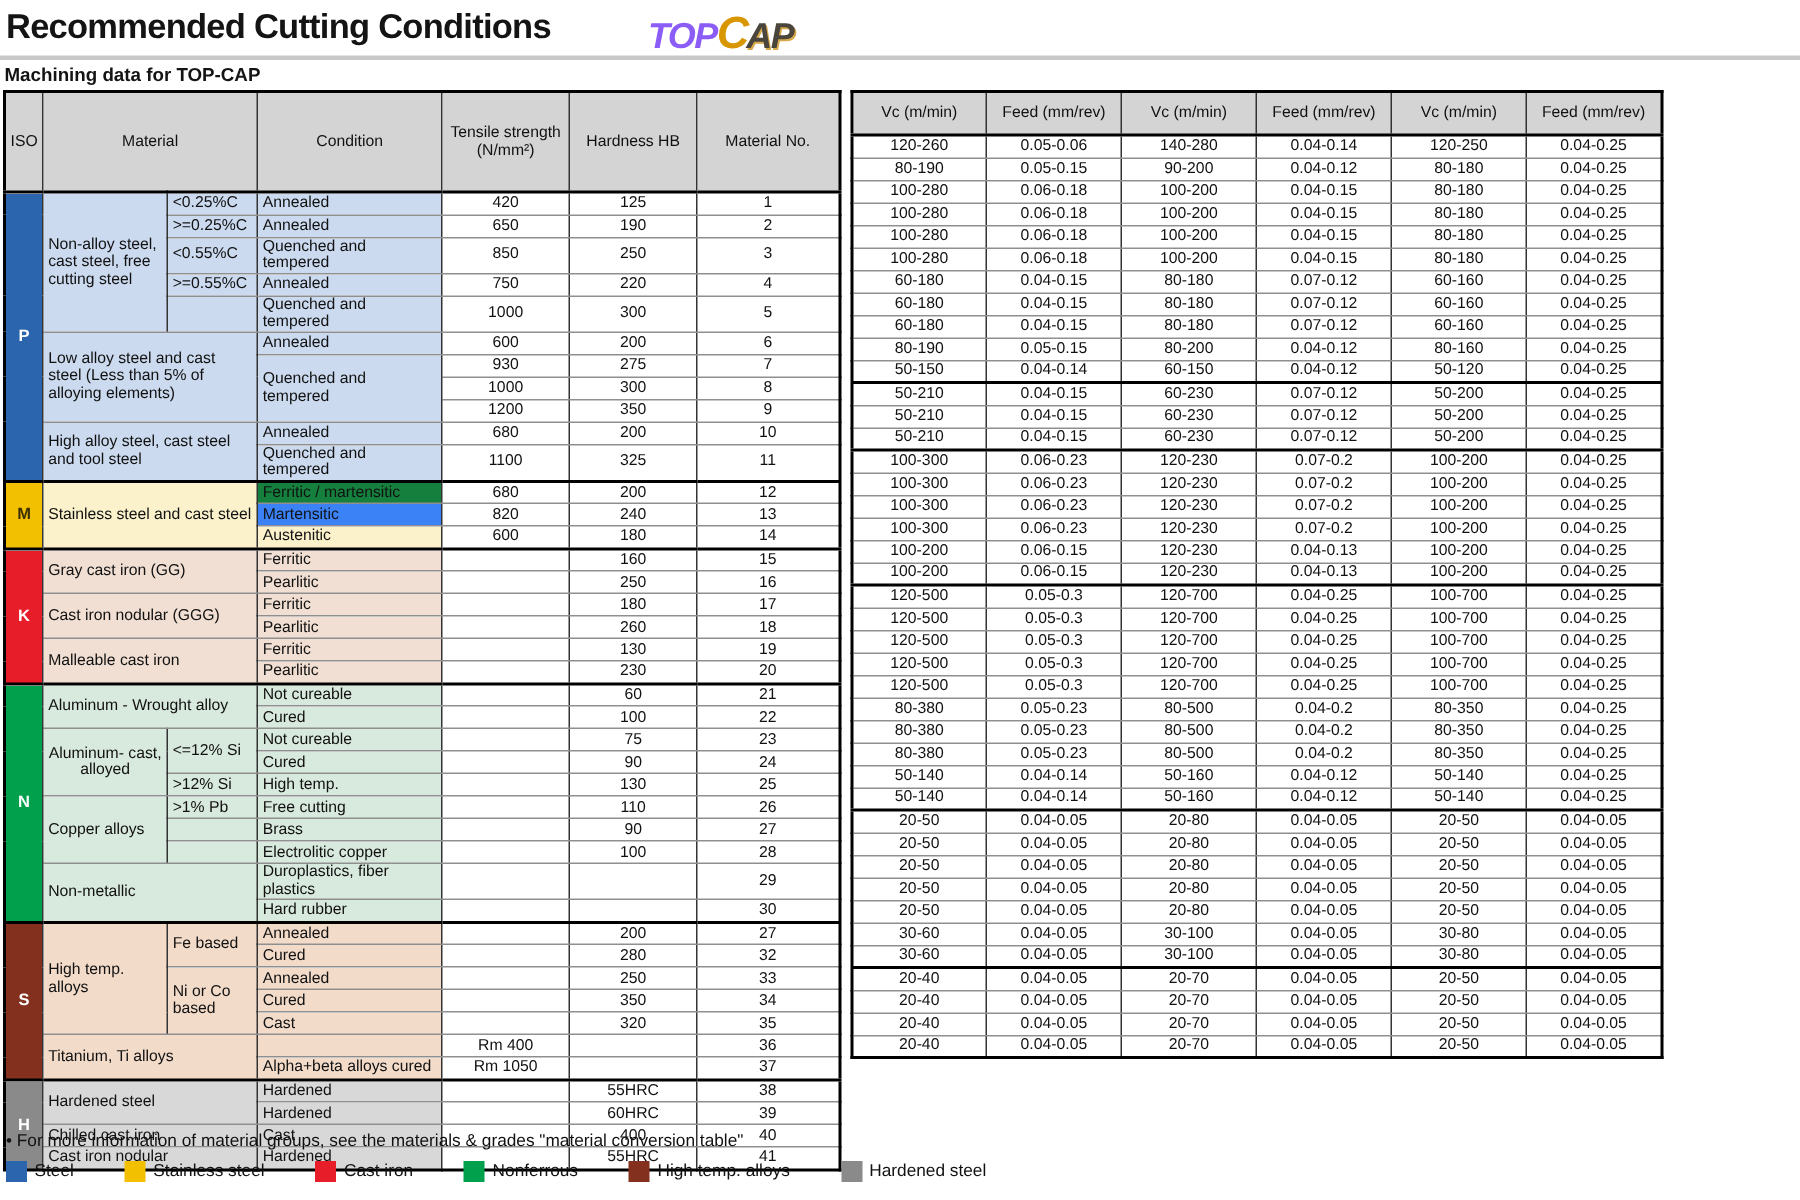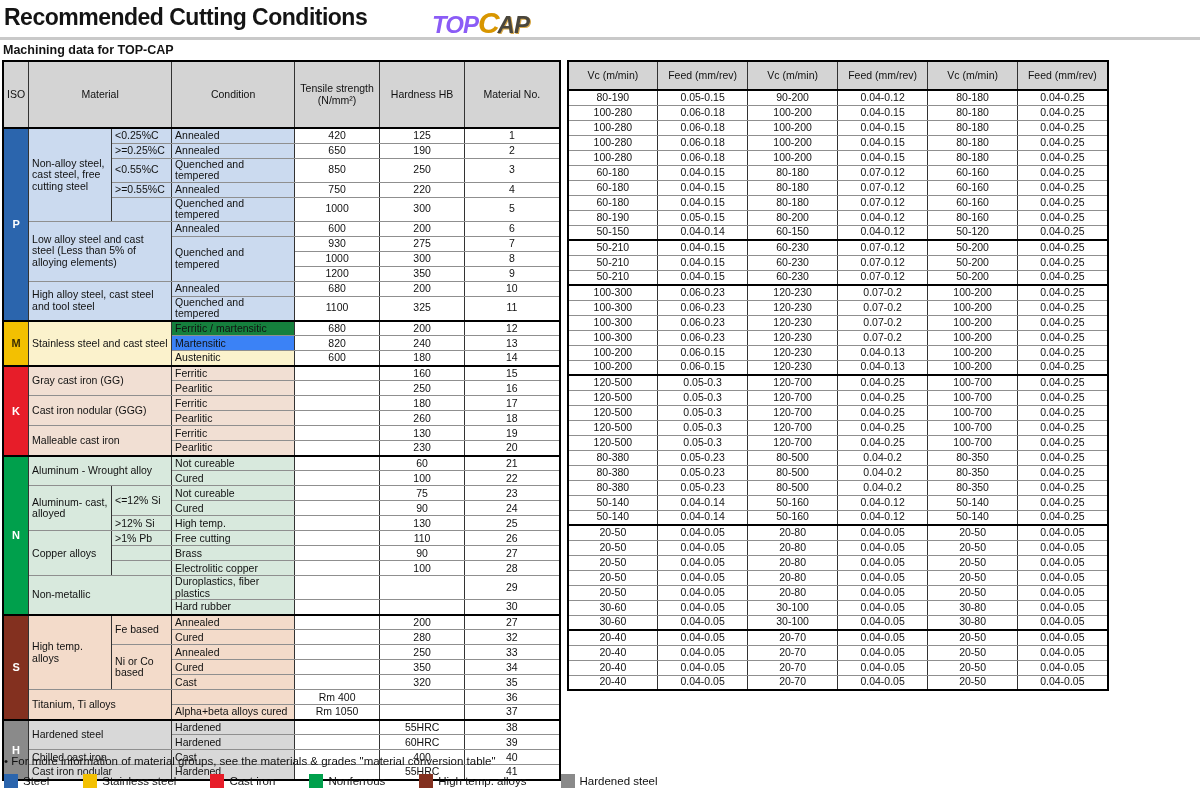--- a/index.html
+++ b/index.html
@@ -213,21 +213,21 @@
             <td class="num">60</td>
             <td class="num">21</td>
           </tr>
           <tr>
             <td class="cond-cell" rowspan="1" style="background: rgb(216, 233, 221);">Cured</td>
             <td class="num"></td>
             <td class="num">100</td>
             <td class="num">22</td>
           </tr>
           <tr class="mat-start">
-            <td class="mat-cell" rowspan="3" colspan="1" style="background: rgb(216, 233, 221);">Aluminum- cast, alloyed</td>
+            <td class="mat-cell" rowspan="3" colspan="1" style="background: rgb(216, 233, 221); text-align: center;">Aluminum- cast, alloyed</td>
             <td class="sub-cell" rowspan="2" style="background: rgb(216, 233, 221);">&lt;=12% Si</td>
             <td class="cond-cell" rowspan="1" style="background: rgb(216, 233, 221);">Not cureable</td>
             <td class="num"></td>
             <td class="num">75</td>
             <td class="num">23</td>
           </tr>
           <tr>
             <td class="cond-cell" rowspan="1" style="background: rgb(216, 233, 221);">Cured</td>
             <td class="num"></td>
             <td class="num">90</td>
@@ -366,20 +366,28 @@
         <tr class="sub-row">
           <th>Vc (m/min)</th>
           <th>Feed (mm/rev)</th>
           <th>Vc (m/min)</th>
           <th>Feed (mm/rev)</th>
           <th>Vc (m/min)</th>
           <th>Feed (mm/rev)</th>
         </tr>
       </thead>
       <tbody id="right-body">
+          <tr class="grp-start">
+            <td class="num">120-260</td>
+            <td class="num">0.05-0.06</td>
+            <td class="num">140-280</td>
+            <td class="num">0.04-0.14</td>
+            <td class="num">120-250</td>
+            <td class="num">0.04-0.25</td>
+          </tr>
           <tr>
             <td class="num">80-190</td>
             <td class="num">0.05-0.15</td>
             <td class="num">90-200</td>
             <td class="num">0.04-0.12</td>
             <td class="num">80-180</td>
             <td class="num">0.04-0.25</td>
           </tr>
           <tr>
             <td class="num">100-280</td>

